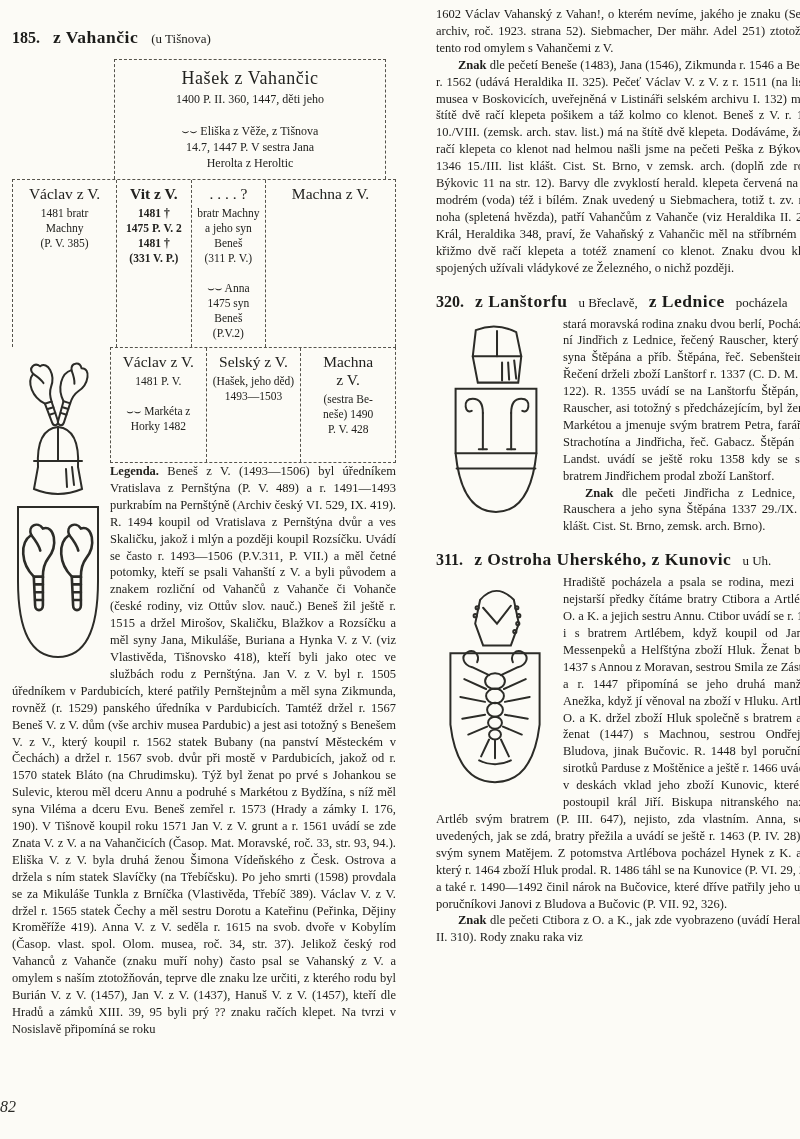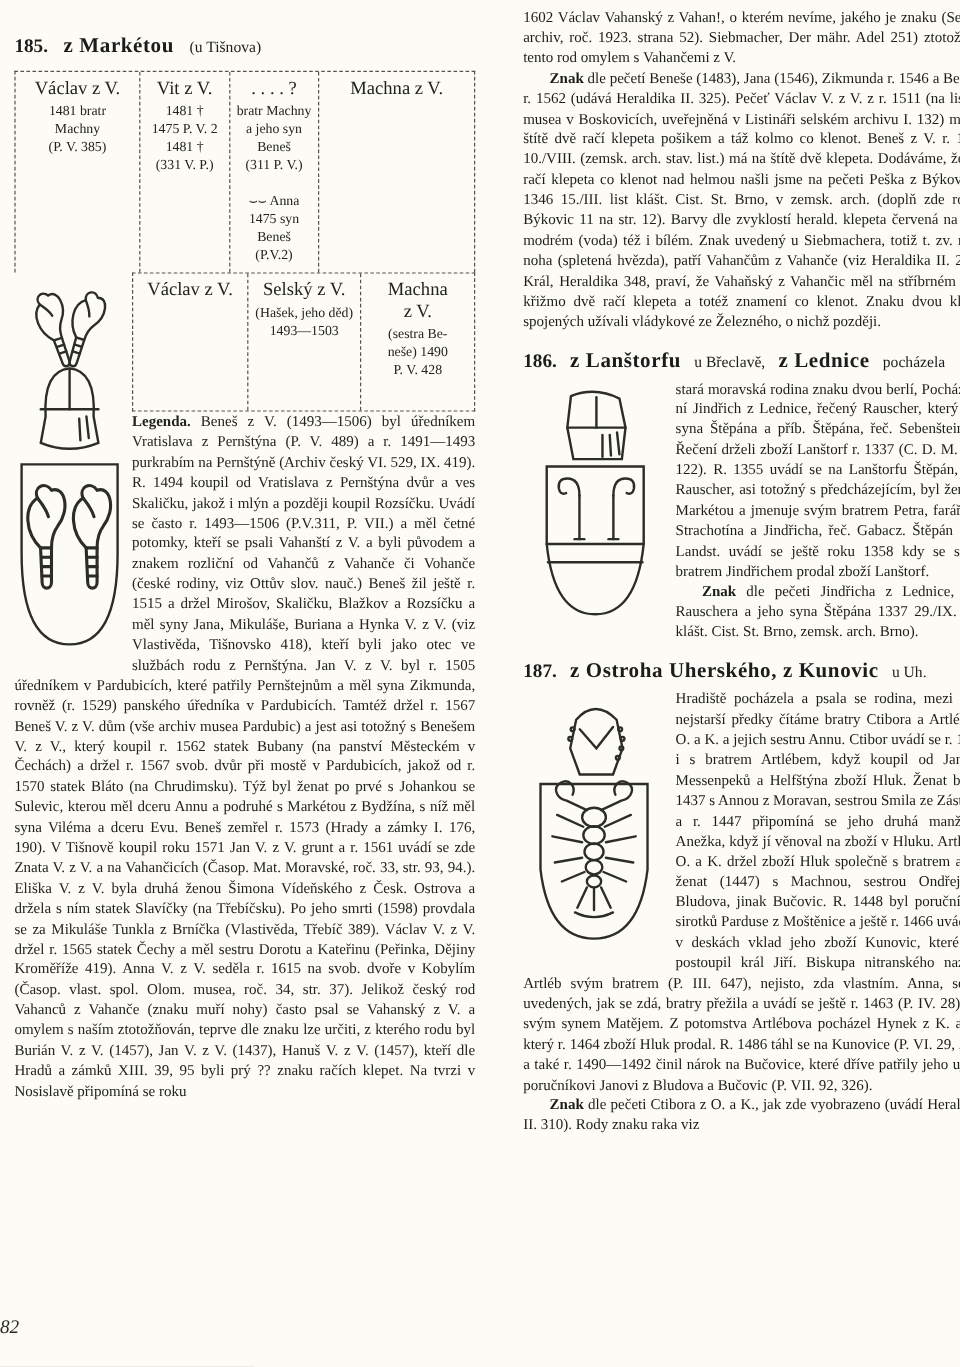--- a/index.html
+++ b/index.html
@@ -31,21 +31,21 @@
   }
   .tname  { font-size:18px; letter-spacing:.6px; }
   .tbody  { font-size:12px; line-height:16px; white-space:pre-line; margin-top:2px; }
   .t2 {
     display:flex; border:1.6px dashed #55534c; border-bottom:none; min-height:150px;
   }
   .t2 .cell, .t3 .cell { padding:4px 2px 6px; text-align:center; box-sizing:border-box; }
   .t2 .cell + .cell, .t3 .cell + .cell { border-left:1.6px dashed #55534c; }
   .cellname { font-size:15.5px; margin:1px 0 3px; white-space:pre-line; }
   .celltext { font-size:11.5px; line-height:15px; white-space:pre-line; }
-  .w1 { width:27%; } .w2 { width:19.5%; } .w3 { width:19.5%; } .w4 { width:34%; }
+  .w1 { width:27%; } .w2 { width:19.5%;font-weight:bold; } .w3 { width:19.5%; } .w4 { width:34%; }
 
   .armsfloat { float:left; width:92px; height:328px; margin:2px 6px 0 0; }
   .t3 {
     margin-left:98px; display:flex; border:1.6px dashed #55534c; min-height:114px;
   }
   .t3 .cell { width:33.33%; }
 
   .legend { margin-top:12px; }
 
   .floatbox { float:left; }
@@ -60,25 +60,33 @@
 </style>
 </head>
 <body>
 
 <div class="page">
 
   <div class="col-left">
 
     <h1 class="sect">
       <span class="num">185.</span>
-      <span class="main">z Markétou</span>
+      <span class="main">z Vahančic</span>
       <span class="plain">(u Tišnova)</span>
     </h1>
 
     <div class="tree">
+      <div class="t1">
+        <div class="tname">Hašek z Vahančic</div>
+        <div class="tbody">1400 P. II. 360, 1447, děti jeho
+
+⌣⌣ Eliška z Věže, z Tišnova
+14.7, 1447 P. V sestra Jana
+Herolta z Heroltic</div>
+      </div>
 
       <div class="t2">
         <div class="cell w1">
           <div class="cellname">Václav z V.</div>
           <div class="celltext">1481 bratr
 Machny
 (P. V. 385)</div>
         </div>
         <div class="cell w2">
           <div class="cellname">Vit z V.</div>
@@ -141,20 +149,24 @@
                 <path d="M-4,12 L-3,34 C-3,39 3,39 3,34 L3,12"></path>
                 <path d="M-3,18 H3 M-3,24 H3 M-3,30 H3"></path>
               </g>
             </g>
           </svg>
         </span>
 
         <div class="t3">
           <div class="cell">
             <div class="cellname">Václav z V.</div>
+            <div class="celltext">1481 P. V.
+
+⌣⌣ Markéta z
+Horky 1482</div>
           </div>
           <div class="cell">
             <div class="cellname">Selský z V.</div>
             <div class="celltext">(Hašek, jeho děd)
 1493—1503</div>
           </div>
           <div class="cell">
             <div class="cellname">Machna
 z V.</div>
             <div class="celltext">(sestra Be-
@@ -172,21 +184,21 @@
 
   <div class="col-right">
 
     <p class="body">1602 Václav Vahanský z Vahan!, o kterém nevíme, jakého je znaku (Selský archiv, roč. 1923. strana 52). Siebmacher, Der mähr. Adel 251) ztotožňuje tento rod omylem s Vahančemi z V.</p>
 
     <p class="body indent">
       <b class="lead">Znak</b><span> dle pečetí Beneše (1483), Jana (1546), Zikmunda r. 1546 a Beneše r. 1562 (udává Heraldika II. 325). Pečeť Václav V. z V. z r. 1511 (na listině musea v Boskovicích, uveřejněná v Listináři selském archivu I. 132) má na štítě dvě račí klepeta pošikem a táž kolmo co klenot. Beneš z V. r. 1484 10./VIII. (zemsk. arch. stav. list.) má na štítě dvě klepeta. Dodáváme, že táž račí klepeta co klenot nad helmou našli jsme na pečeti Peška z Býkovic r. 1346 15./III. list klášt. Cist. St. Brno, v zemsk. arch. (doplň zde rod z Býkovic 11 na str. 12). Barvy dle zvyklostí herald. klepeta červená na poli modrém (voda) též i bílém. Znak uvedený u Siebmachera, totiž t. zv. muří noha (spletená hvězda), patří Vahančům z Vahanče (viz Heraldika II. 255.) Král, Heraldika 348, praví, že Vahaňský z Vahančic měl na stříbrném štítě křižmo dvě račí klepeta a totéž znamení co klenot. Znaku dvou klepet spojených užívali vládykové ze Železného, o nichž později.</span>
     </p>
 
     <h2 class="sect">
-      <span class="num">186.</span>
+      <span class="num">320.</span>
       <span class="main">z Lanštorfu</span>
       <span class="plain">u Břeclavě,</span>
       <span class="main">z Lednice</span>
       <span class="plain">pocházela</span>
     </h2>
 
     <div>
       <span class="floatbox f186">
         <svg width="116" height="200" viewBox="0 0 112 198">
           <g stroke="#2c2c28" fill="none" stroke-width="2" stroke-linecap="round">
@@ -213,21 +225,21 @@
           </g>
         </svg>
       </span>
       <p class="body">stará moravská rodina znaku dvou berlí, Pocházel z ní Jindřich z Lednice, řečený Rauscher, který měl syna Štěpána a příb. Štěpána, řeč. Sebenšteinera. Řečení drželi zboží Lanštorf r. 1337 (C. D. M. VII. 122). R. 1355 uvádí se na Lanštorfu Štěpán, řeč. Rauscher, asi totožný s předcházejícím, byl ženat s Markétou a jmenuje svým bratrem Petra, faráře ze Strachotína a Jindřicha, řeč. Gabacz. Štěpán R. z Landst. uvádí se ještě roku 1358 kdy se svým bratrem Jindřichem prodal zboží Lanštorf.</p>
       <p class="body indent">
         <b class="lead">Znak</b><span> dle pečeti Jindřicha z Lednice, řeč. Rauschera a jeho syna Štěpána 1337 29./IX. (list klášt. Cist. St. Brno, zemsk. arch. Brno).</span>
       </p>
     </div>
 
     <h2 class="sect">
-      <span class="num">187.</span>
+      <span class="num">311.</span>
       <span class="main">z Ostroha Uherského, z Kunovic</span>
       <span class="plain">u Uh.</span>
     </h2>
 
     <div>
       <span class="floatbox f187">
         <svg width="120" height="220" viewBox="0 0 120 222">
           <g stroke="#2c2c28" fill="none" stroke-width="2" stroke-linecap="round">
             <g>
               <path d="M44,22 Q60,4 78,22 L83,46 L75,68 L47,68 L39,46 Z"></path>

